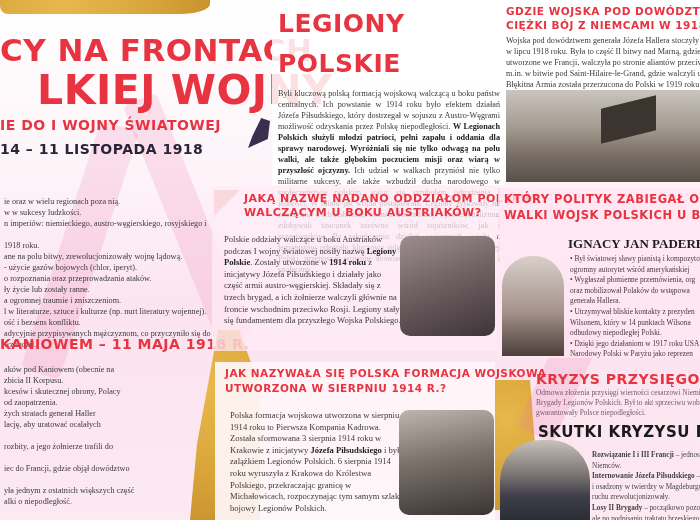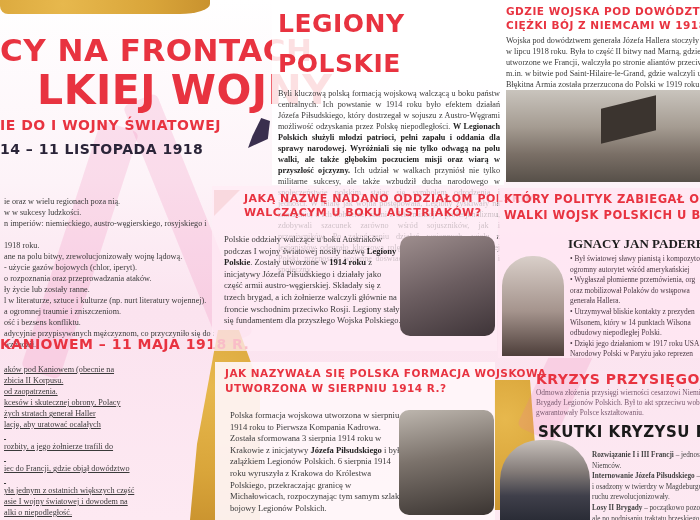--- a/index.html
+++ b/index.html
@@ -26,21 +26,21 @@
   #main-title .sub { font-size: 14px; line-height: 22px; margin-top: 4px; white-space: nowrap; }
   #main-title .dates { font-size: 14px; color: #2a2438; line-height: 26px; white-space: nowrap; }
 
   .body-text { font-size: 8.2px; line-height: 11px; color: #3a3a3a; }
   .body-text b { font-weight: bold; color: #222; }
 
   #intro-list { left: 4px; top: 196px; width: 210px; }
   #intro-list p { white-space: nowrap; overflow: hidden; }
 
   #kaniow-title { left: 0; top: 336px; width: 210px; font-size: 14px; white-space: nowrap; }
-  #kaniow-text { left: 4px; top: 364px; width: 185px; text-decoration: underline; }
+  #kaniow-text { left: 4px; top: 364px; width: 185px; }
   #kaniow-text p { white-space: nowrap; }
 
   
   #legiony { left: 272px; top: 0; width: 232px; height: 185px; background: rgba(255,255,255,0.85); }
   #legiony .headline { font-size: 25px; line-height: 40px; padding-left: 6px; padding-top: 4px; }
   #legiony .body-text { padding: 4px 4px 0 6px; text-align: justify; }
 
   
   #haller { left: 502px; top: 0; width: 198px; height: 180px; background: #fff; }
   #haller .headline { font-size: 10.5px; line-height: 13px; padding: 5px 4px 0 4px; white-space: nowrap; }
@@ -107,42 +107,41 @@
   <div class="panel body-text" id="intro-list">
     <p>ie oraz w wielu regionach poza nią.</p>
     <p>w w sukcesy ludzkości.</p>
     <p>n imperiów: niemieckiego, austro-węgierskiego, rosyjskiego i</p>
     <p>&nbsp;</p>
     <p>1918 roku.</p>
     <p>ane na polu bitwy, zrewolucjonizowały wojnę lądową.</p>
     <p>- użycie gazów bojowych (chlor, iperyt).</p>
     <p>o rozpoznania oraz przeprowadzania ataków.</p>
     <p>ły życie lub zostały ranne.</p>
+    <p>a ogromnej traumie i zniszczeniom.</p>
     <p>l w literaturze, sztuce i kulturze (np. nurt literatury wojennej).</p>
-    <p>a ogromnej traumie i zniszczeniom.</p>
     <p>ość i bezsens konfliktu.</p>
     <p>adycyjnie przypisywanych mężczyznom, co przyczyniło się do zmiany</p>
     <p>wzbudził.</p>
   </div>
 
   <div class="panel headline" id="kaniow-title">KANIOWEM – 11 MAJA 1918 R.</div>
   <div class="panel body-text" id="kaniow-text">
     <p>aków pod Kaniowem (obecnie na</p>
     <p>zbicia II Korpusu.</p>
+    <p>kcesów i skutecznej obrony, Polacy</p>
     <p>od zaopatrzenia.</p>
-    <p>kcesów i skutecznej obrony, Polacy</p>
     <p>żych stratach generał Haller</p>
     <p>lację, aby uratować ocalałych</p>
     <p>&nbsp;</p>
     <p>rozbity, a jego żołnierze trafili do</p>
     <p>&nbsp;</p>
     <p>iec do Francji, gdzie objął dowództwo</p>
     <p>&nbsp;</p>
     <p>yła jednym z ostatnich większych część</p>
-    <p>asie I wojny światowej i dowodem na</p>
     <p>alki o niepodległość.</p>
   </div>
 
   <div class="dark-shape"></div>
 
   <div class="panel" id="legiony">
     <div class="headline">LEGIONY POLSKIE</div>
     <div class="body-text"><span>Byli kluczową polską formacją wojskową walczącą u boku państw centralnych. Ich powstanie w 1914 roku było efektem działań Józefa Piłsudskiego, który dostrzegał w sojuszu z Austro-Węgrami możliwość odzyskania przez Polskę niepodległości. </span><b>W Legionach Polskich służyli młodzi patrioci, pełni zapału i oddania dla sprawy narodowej. Wyróżniali się nie tylko odwagą na polu walki, ale także głębokim poczuciem misji oraz wiarą w przyszłość ojczyzny.</b><span> Ich udział w walkach przyniósł nie tylko militarne sukcesy, ale także wzbudził ducha narodowego w społeczeństwie polskim, stając się symbolem odrodzenia i jedności. W miarę jak wojna postępowała, Legiony zyskiwały na znaczeniu, a ich żołnierze, znani z determinacji i profesjonalizmu, zdobywali szacunek zarówno wśród sojuszników, jak i przeciwników. Po zakończeniu działań wojennych, wielu z legionistów odegrało kluczową rolę w kształtowaniu odrodzonej Polski, przenosząc wojenne doświadczenia na grunt polityczny i społeczny.</span></div>
   </div>
 
@@ -194,21 +193,21 @@
     <div class="headline">JAK NAZYWAŁA SIĘ POLSKA FORMACJA WOJSKOWA</div>
     <div class="headline" style="padding-top:1px">UTWORZONA W SIERPNIU 1914 R.?</div>
     <div class="body-text"><span>Polska formacja wojskowa utworzona w sierpniu 1914 roku to Pierwsza Kompania Kadrowa. Została sformowana 3 sierpnia 1914 roku w Krakowie z inicjatywy </span><b>Józefa Piłsudskiego</b><span> i była zalążkiem Legionów Polskich. 6 sierpnia 1914 roku wyruszyła z Krakowa do Królestwa Polskiego, przekraczając granicę w Michałowicach, rozpoczynając tym samym szlak bojowy Legionów Polskich.</span></div>
     <div class="photo"></div>
   </div>
 
   <div class="panel" id="kryzys">
     <div class="headline k1">KRYZYS PRZYSIĘGOWY</div>
     <p class="intro">Odmowa złożenia przysięgi wierności cesarzowi Niemiec</p>
     <p class="intro">Brygady Legionów Polskich. Był to akt sprzeciwu wobec</p>
-    <p class="intro">gwarantowały Polsce kształtowaniu.</p>
+    <p class="intro">gwarantowały Polsce niepodległości.</p>
     <div class="headline k2">SKUTKI KRYZYSU PR</div>
     <div class="kaiser"></div>
     <div class="effects">
       <p><b>Rozwiązanie I i III Francji</b><span> – jednostki te</span></p>
       <p><b></b><span>Niemców.</span></p>
       <p><b>Internowanie Józefa Piłsudskiego</b><span> – Piłsud</span></p>
       <p><b></b><span>i osadzony w twierdzy w Magdeburgu, co</span></p>
       <p><b></b><span>ruchu zrewolucjonizowały.</span></p>
       <p><b>Losy II Brygady</b><span> – początkowo pozostała</span></p>
       <p><b></b><span>ale po podpisaniu traktatu brzeskiego (ni</span></p>

